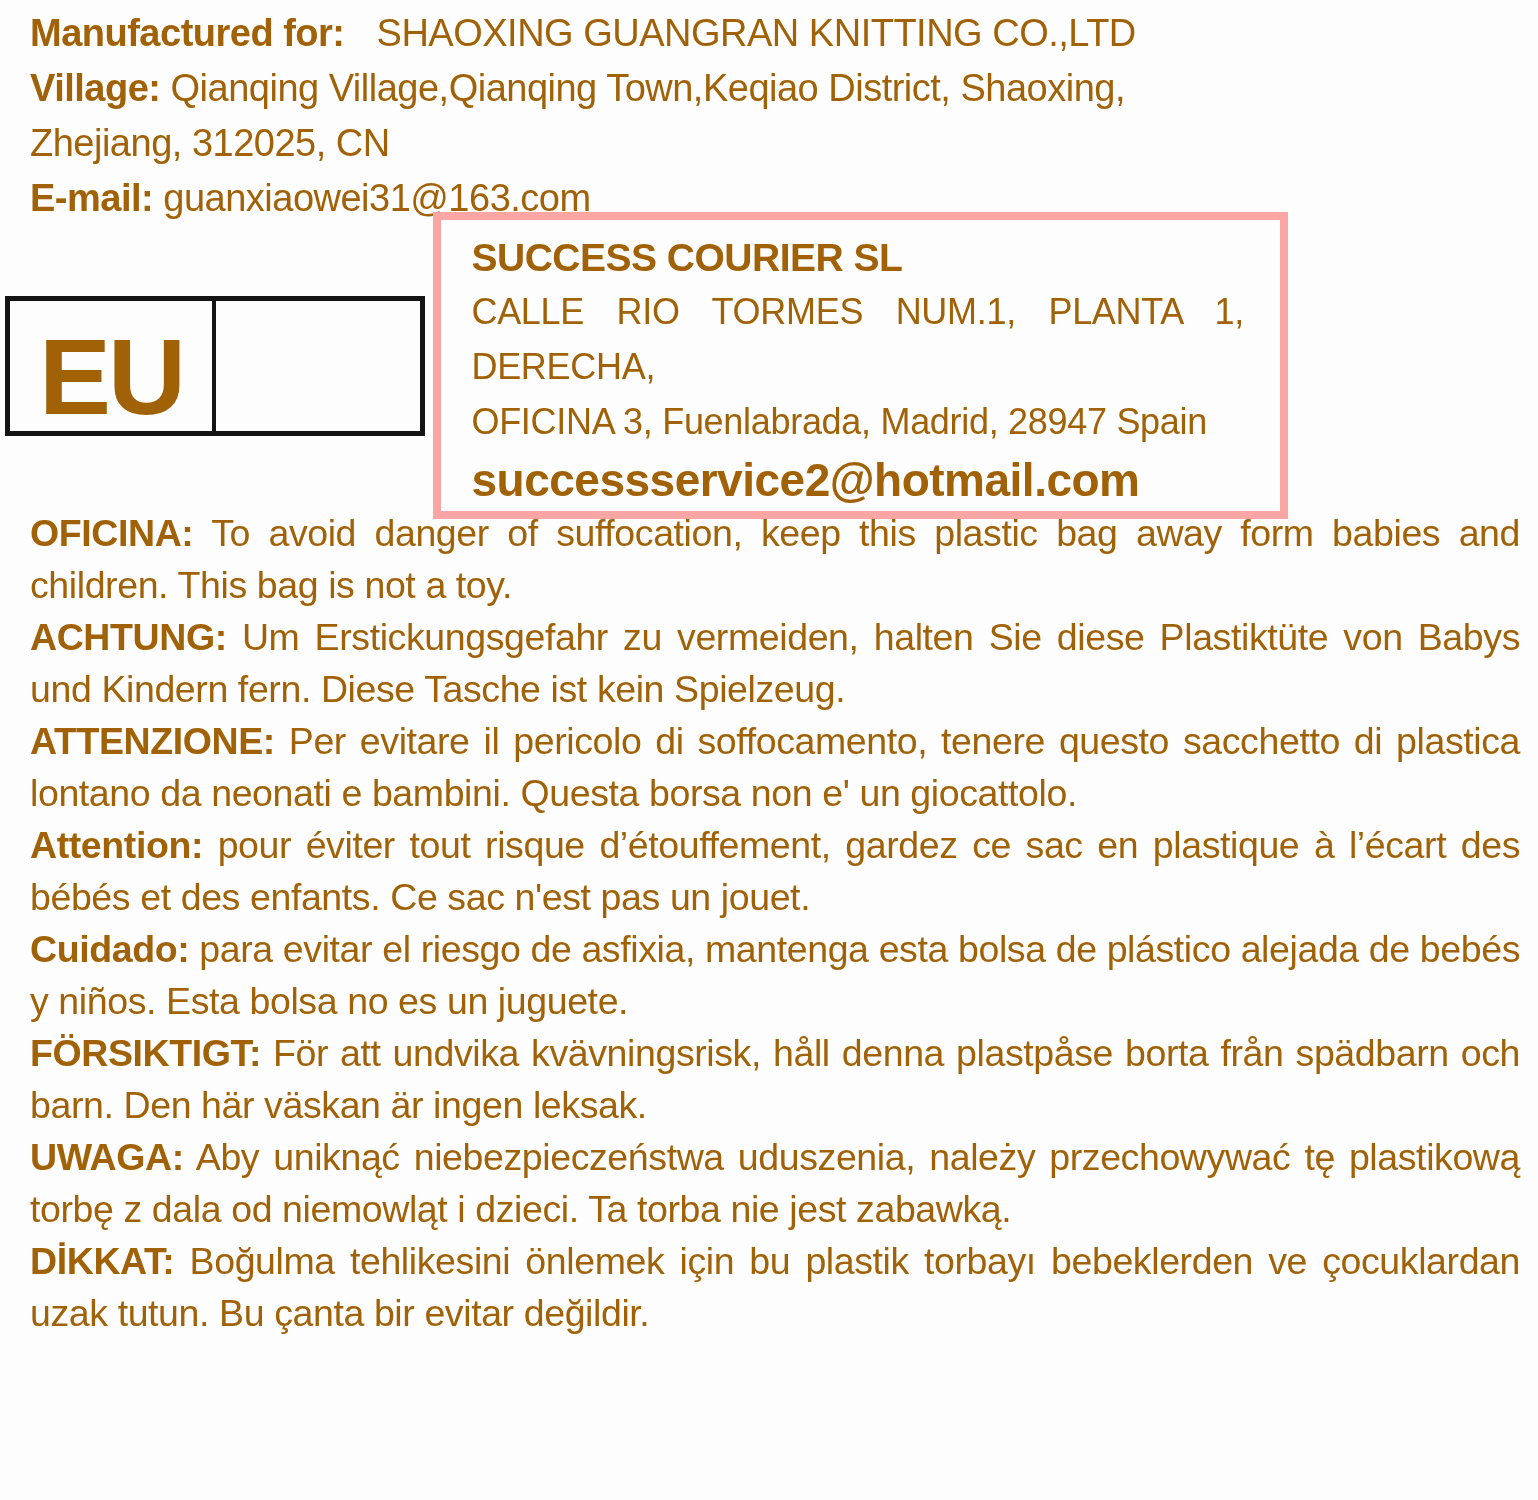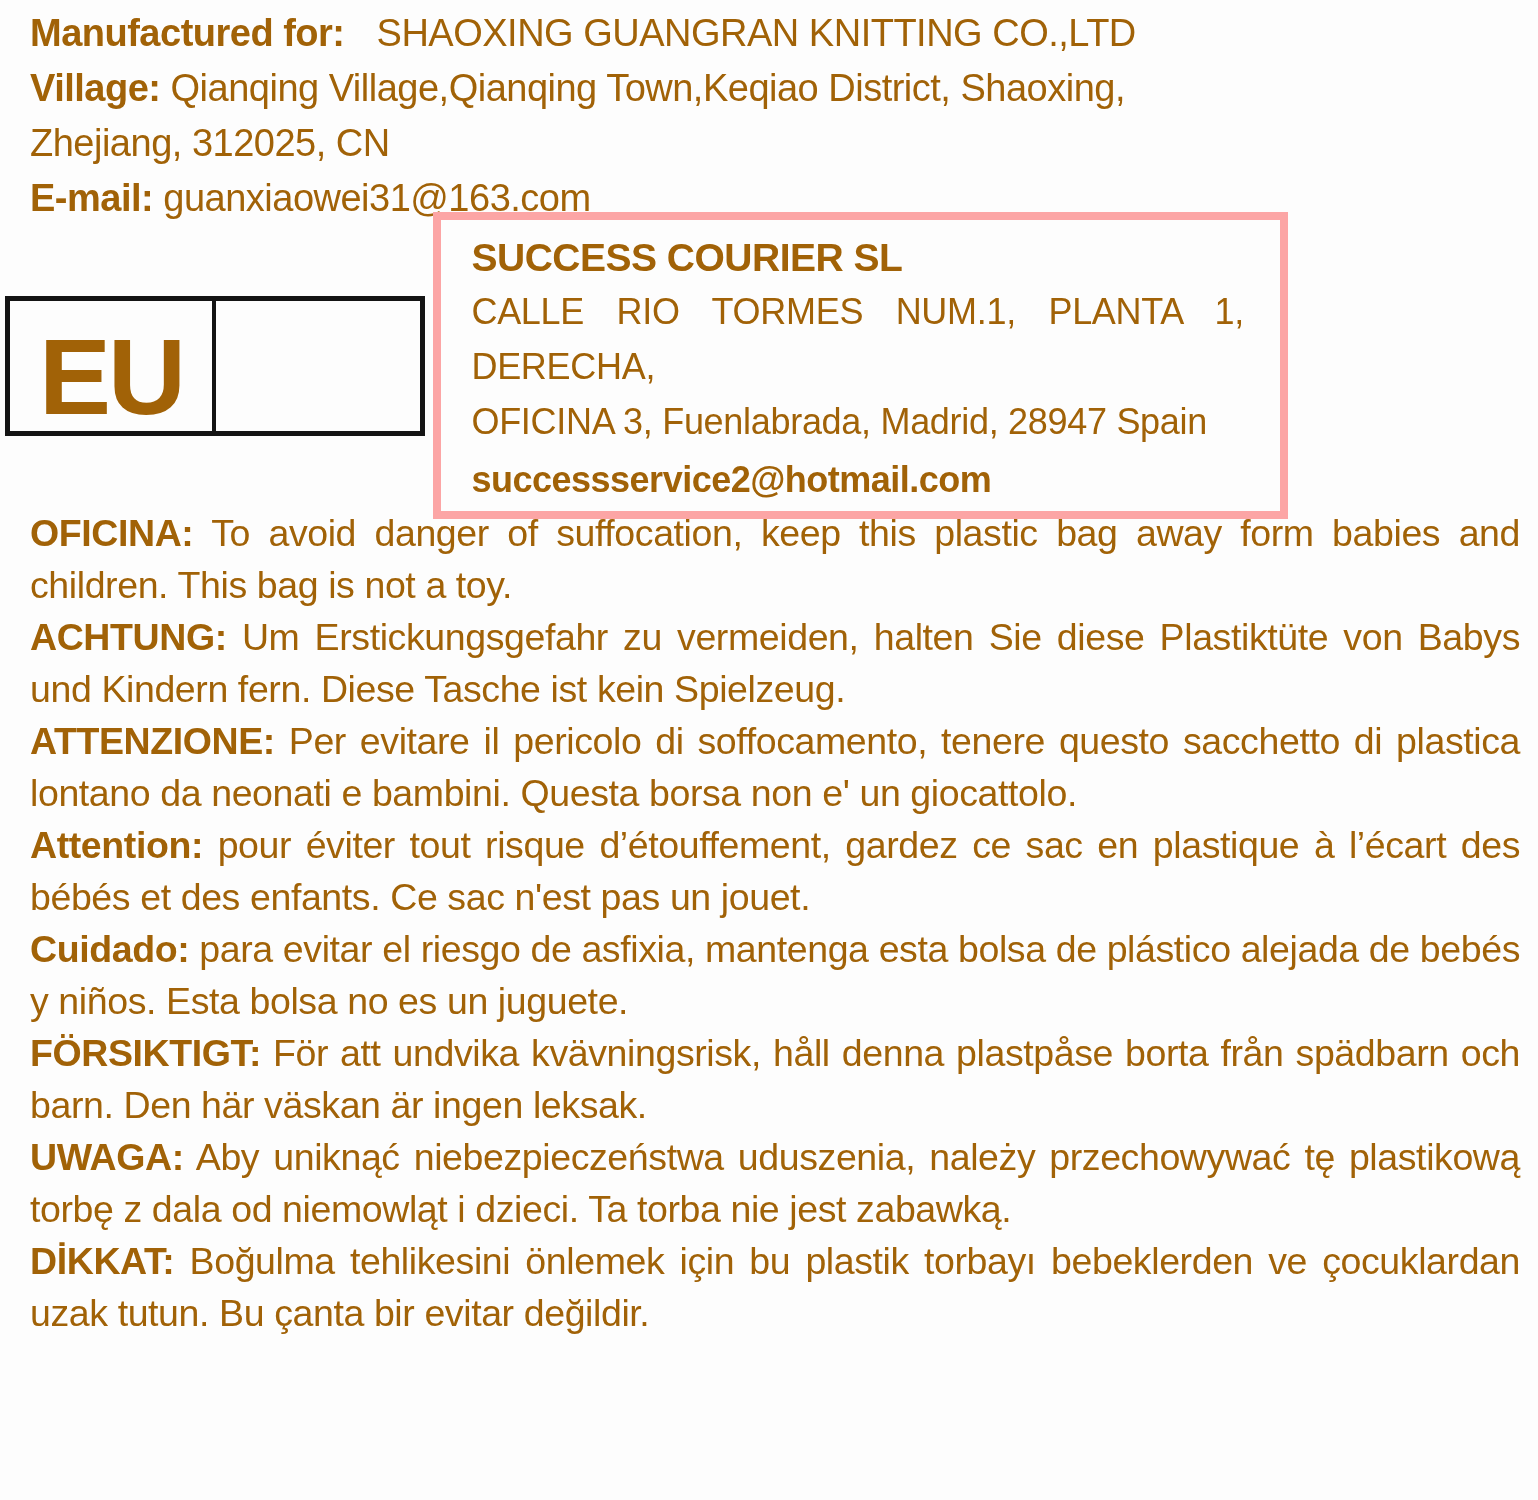--- a/index.html
+++ b/index.html
@@ -79,21 +79,21 @@
     font-size: 36px;
     line-height: 55px;
     letter-spacing: -0.3px;
   }
   .rep-addr-justify {
     text-align: justify;
     text-align-last: justify;
   }
   .rep-email {
     font-weight: bold;
-    font-size: 36px;
+    font-size: 46px;
     line-height: 62px;
     letter-spacing: -0.5px;
   }
 
   
   .warnings {
     margin-top: 12px;
     padding: 0 18px 0 30px;
     font-size: 37.5px;
     line-height: 52px;

